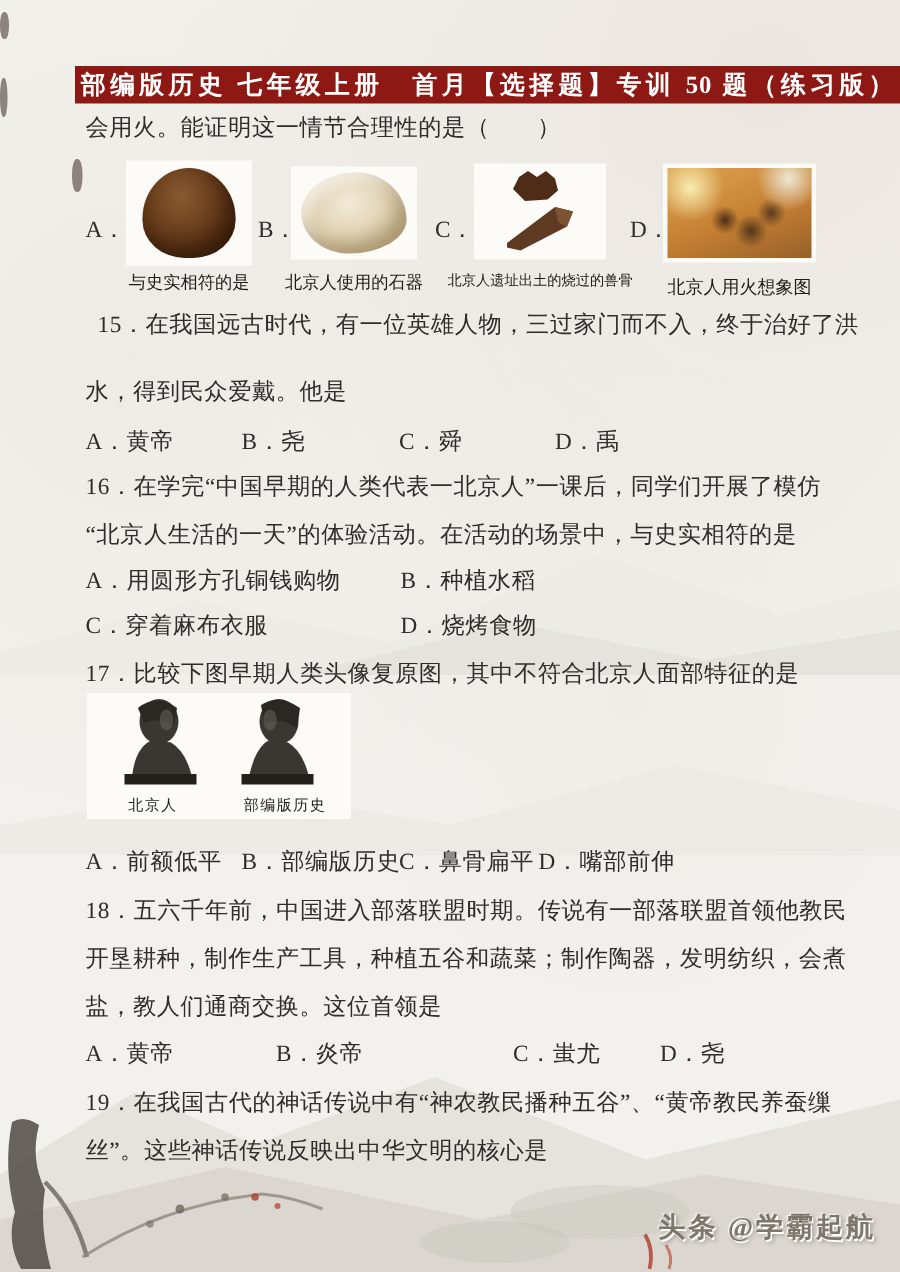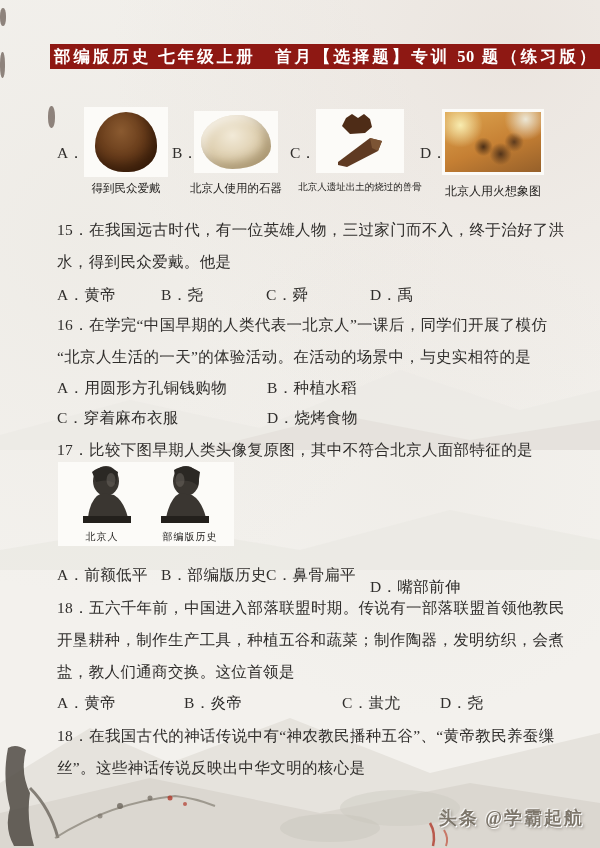--- a/index.html
+++ b/index.html
@@ -85,27 +85,28 @@
   <div class="edgeblob deco" style="left:0;top:8px;width:6px;height:18px;"></div>
   <div class="edgeblob deco" style="left:0;top:52px;width:5px;height:26px;"></div>
   <div class="edgeblob deco" style="left:48px;top:106px;width:7px;height:22px;"></div>
 
   <div class="content">
 
     <div class="header-bar">
       <span>部编版历史 七年级上册　首月【选择题】专训 50 题（练习版）</span>
     </div>
 
+    <div class="line" style="top:75px;">会用火。能证明这一情节合理性的是（　　）</div>
 
     <div class="figrow">
       <span class="optletter" style="left:57px;top:40px;">A．</span>
       <div class="figbox" style="left:84px;top:4px;width:84px;height:70px;">
         <div class="skull"></div>
       </div>
-      <div class="figcap" style="left:64px;top:78px;width:124px;">得到民众爱戴</div>
+      <div class="figcap" style="left:64px;top:78px;width:124px;">与史实相符的是</div>
 
       <span class="optletter" style="left:172px;top:40px;">B．</span>
       <div class="figbox" style="left:194px;top:8px;width:84px;height:62px;">
         <div class="stone"></div>
       </div>
       <div class="figcap" style="left:174px;top:78px;width:124px;">北京人使用的石器</div>
 
       <span class="optletter" style="left:290px;top:40px;">C．</span>
       <div class="figbox" style="left:316px;top:6px;width:88px;height:64px;">
         <svg width="80" height="58" viewBox="0 0 80 58">
@@ -116,21 +117,21 @@
       </div>
       <div class="figcap small" style="left:296px;top:78px;width:128px;">北京人遗址出土的烧过的兽骨</div>
 
       <span class="optletter" style="left:420px;top:40px;">D．</span>
       <div class="figbox" style="left:442px;top:6px;width:102px;height:66px;">
         <div class="firepaint"></div>
       </div>
       <div class="figcap big" style="left:431px;top:80px;width:124px;">北京人用火想象图</div>
     </div>
 
-    <div class="line" style="top:219px;">15．在我国远古时代，有一位英雄人物，三过家门而不入，终于治好了洪</div>
+    <div class="line" style="top:206px;margin-left:8px;">15．在我国远古时代，有一位英雄人物，三过家门而不入，终于治好了洪</div>
     <div class="line" style="top:251px;">水，得到民众爱戴。他是</div>
     <div class="optrow" style="top:284px;">
       <span class="opt" style="left:0;">A．黄帝</span>
       <span class="opt" style="left:104px;">B．尧</span>
       <span class="opt" style="left:209px;">C．舜</span>
       <span class="opt" style="left:313px;">D．禹</span>
     </div>
 
     <div class="line" style="top:314px;">16．在学完“中国早期的人类代表一北京人”一课后，同学们开展了模仿</div>
     <div class="line" style="top:346px;">“北京人生活的一天”的体验活动。在活动的场景中，与史实相符的是</div>
@@ -159,32 +160,32 @@
       </svg>
       <div class="bustlabels">
         <span>北京人</span>
         <span>部编版历史</span>
       </div>
     </div>
     <div class="optrow" style="top:564px;">
       <span class="opt" style="left:0;">A．前额低平</span>
       <span class="opt" style="left:104px;">B．部编版历史</span>
       <span class="opt" style="left:209px;">C．鼻骨扁平</span>
-      <span class="opt" style="left:313px;margin-top:12px;">D．嘴部前伸</span>
+      <span class="opt" style="left:302px;">D．嘴部前伸</span>
     </div>
 
     <div class="line" style="top:597px;">18．五六千年前，中国进入部落联盟时期。传说有一部落联盟首领他教民</div>
     <div class="line" style="top:629px;">开垦耕种，制作生产工具，种植五谷和蔬菜；制作陶器，发明纺织，会煮</div>
     <div class="line" style="top:661px;">盐，教人们通商交换。这位首领是</div>
     <div class="optrow" style="top:692px;">
       <span class="opt" style="left:0;">A．黄帝</span>
       <span class="opt" style="left:127px;">B．炎帝</span>
       <span class="opt" style="left:253px;margin-left:32px;">C．蚩尤</span>
       <span class="opt" style="left:383px;">D．尧</span>
     </div>
 
-    <div class="line" style="top:725px;">18．在我国古代的神话传说中有“神农教民播种五谷”、“黄帝教民养蚕缫</div>
+    <div class="line" style="top:725px;">19．在我国古代的神话传说中有“神农教民播种五谷”、“黄帝教民养蚕缫</div>
     <div class="line" style="top:757px;">丝”。这些神话传说反映出中华文明的核心是</div>
 
     <div class="watermark">头条 @学霸起航</div>
 
   </div>
 </div>
 
 </body></html>

